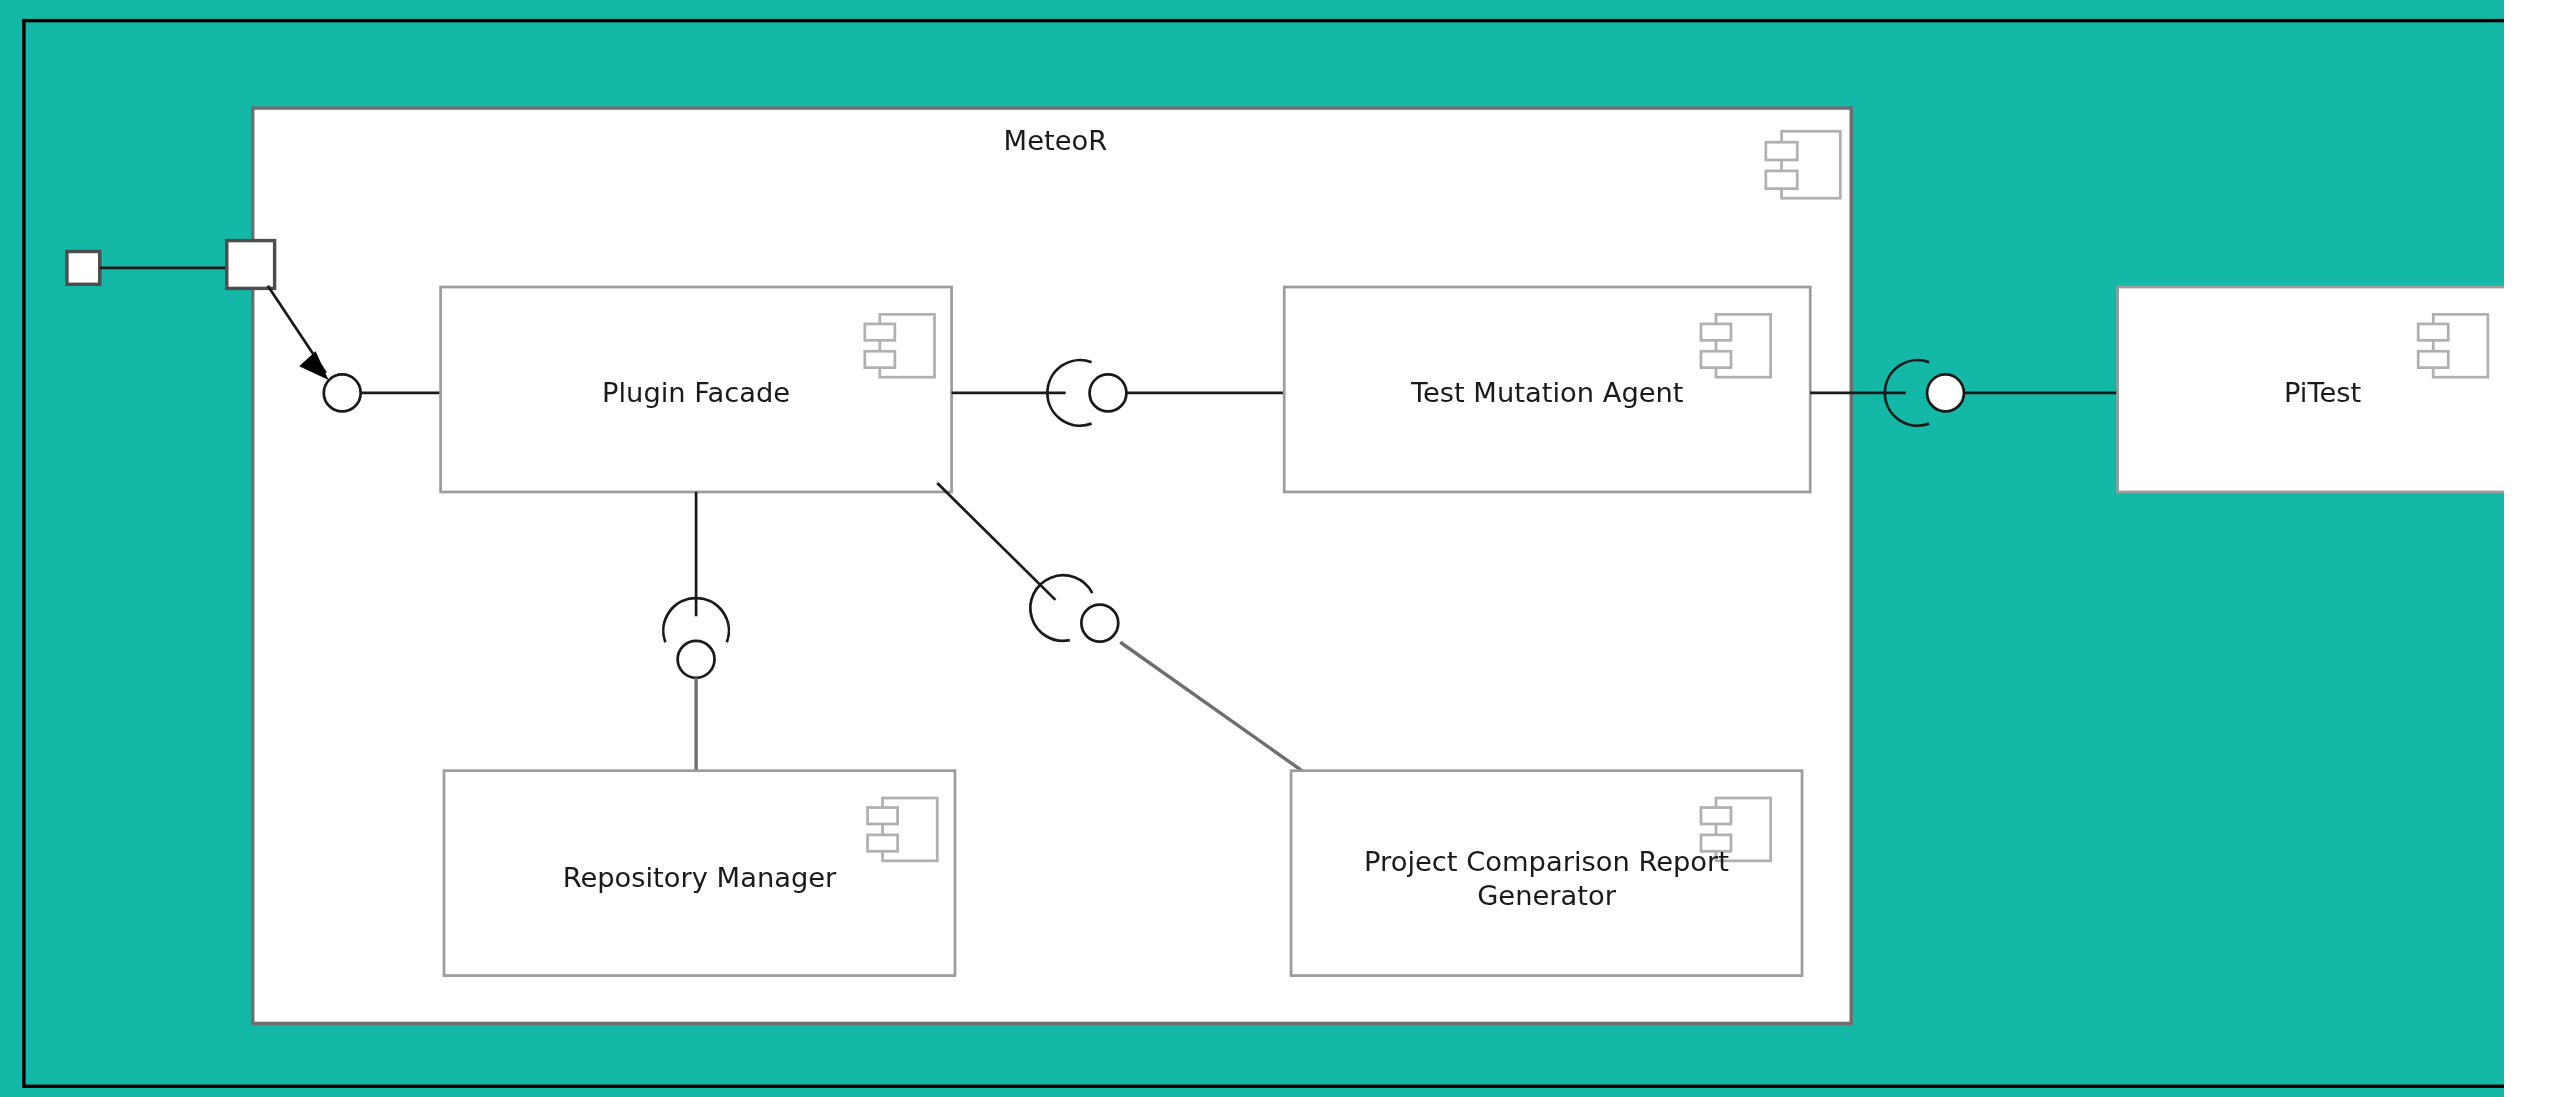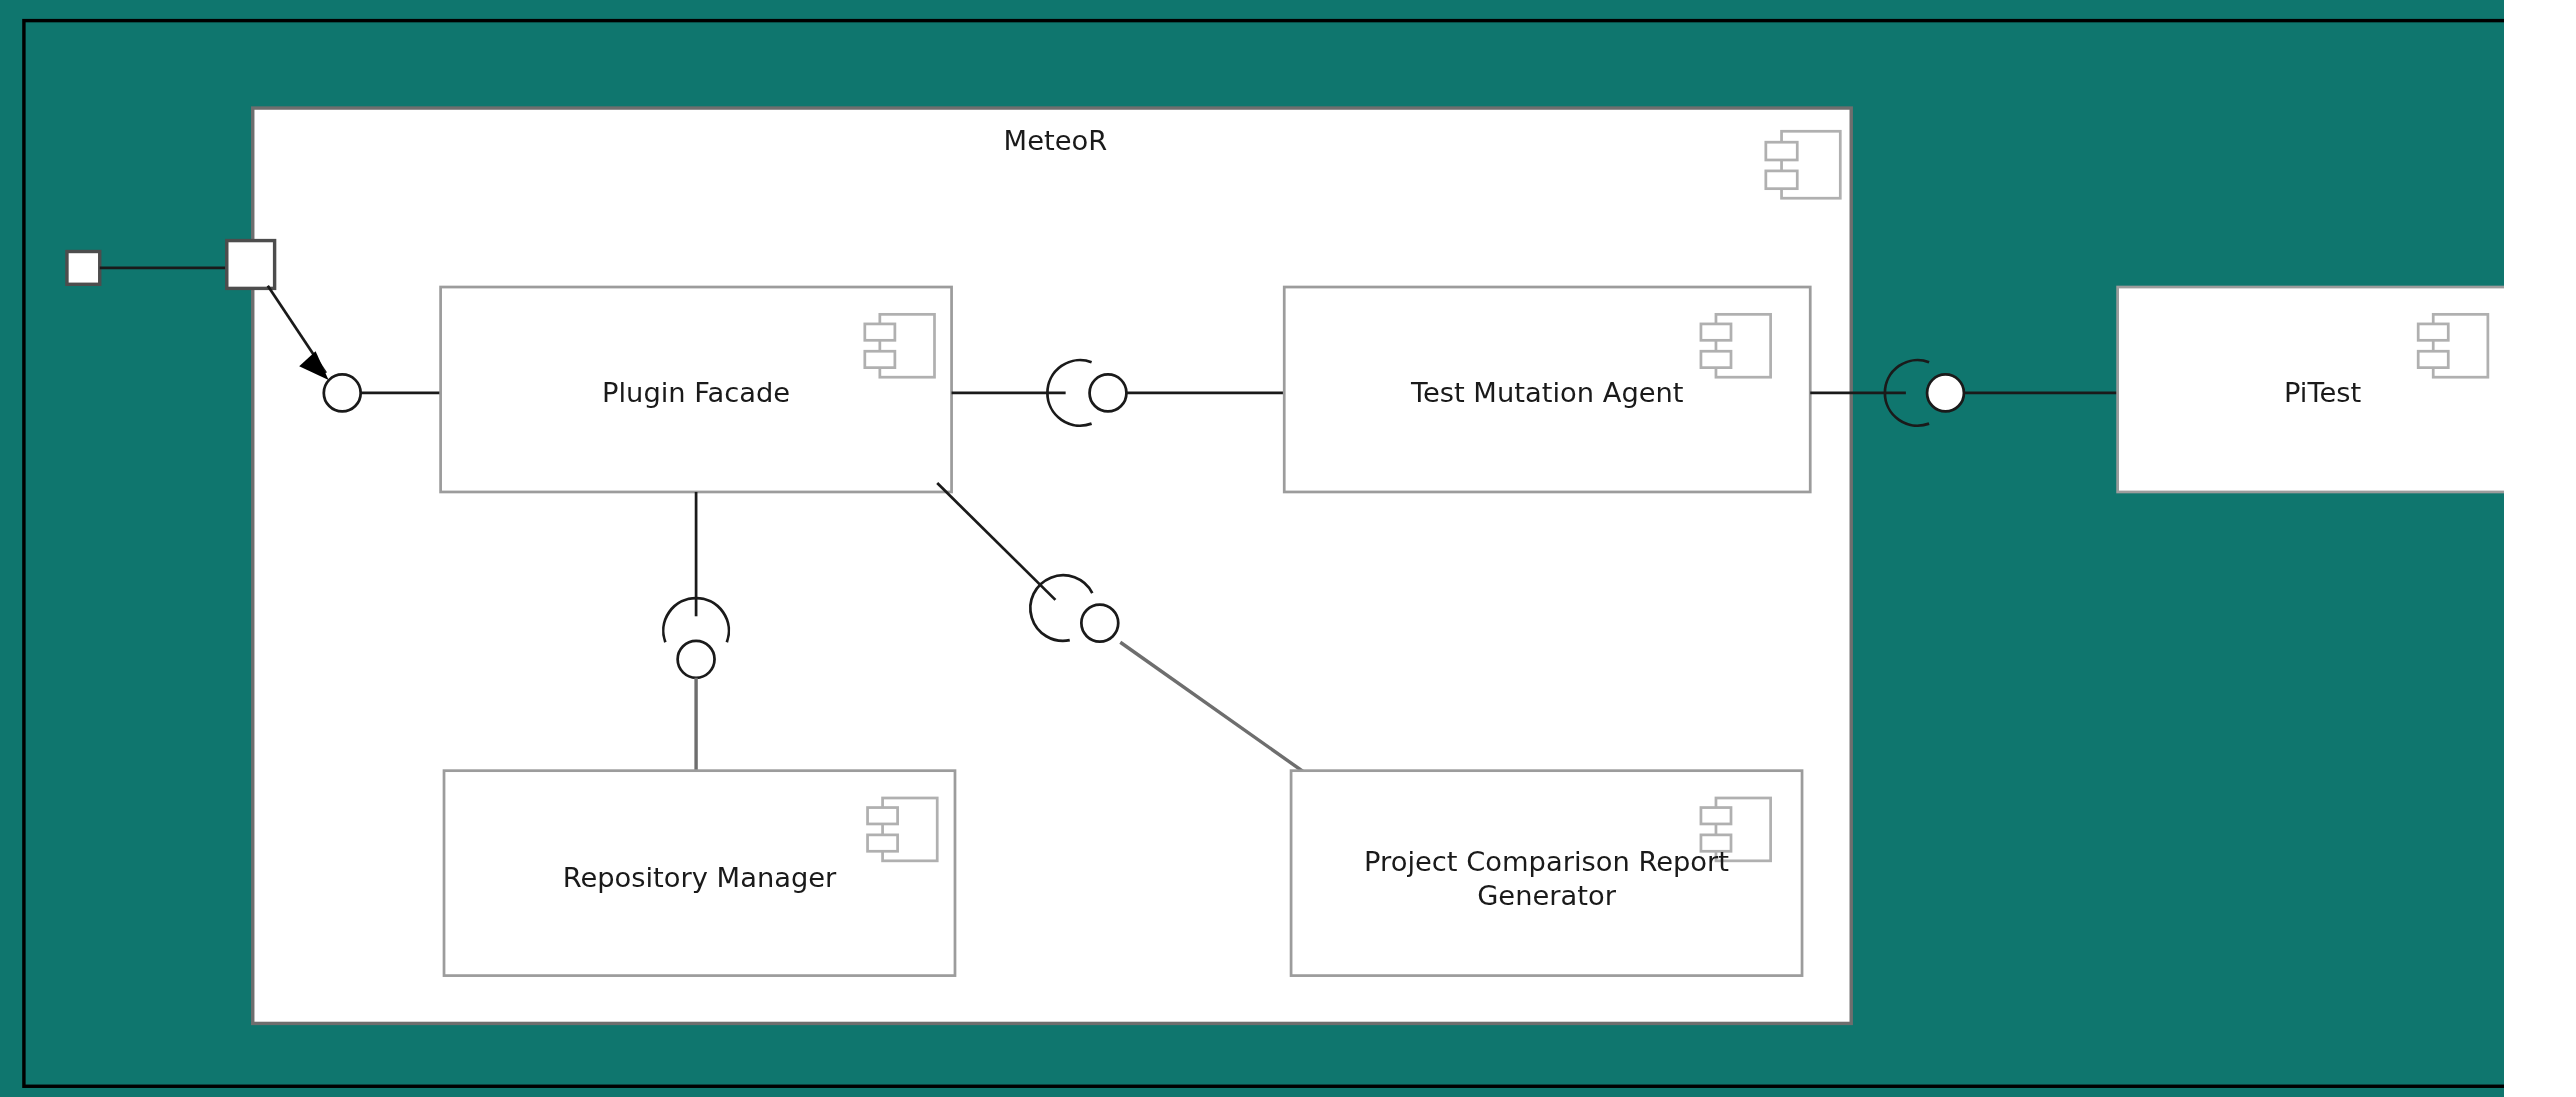--- a/index.html
+++ b/index.html
@@ -7,21 +7,21 @@
     padding: 0;
     background: #ffffff;
   }
   body {
     font-family: "DejaVu Sans", "Liberation Sans", sans-serif;
   }
   #canvas {
     position: relative;
     width: 2504px;
     height: 1098px;
-    background: #0f766e;
+    background: #14b8a6;
     overflow: hidden;
   }
   #diagram-svg {
     position: absolute;
     top: 0;
     left: 0;
     width: 2576px;
     height: 1098px;
   }
   .outer-border {

